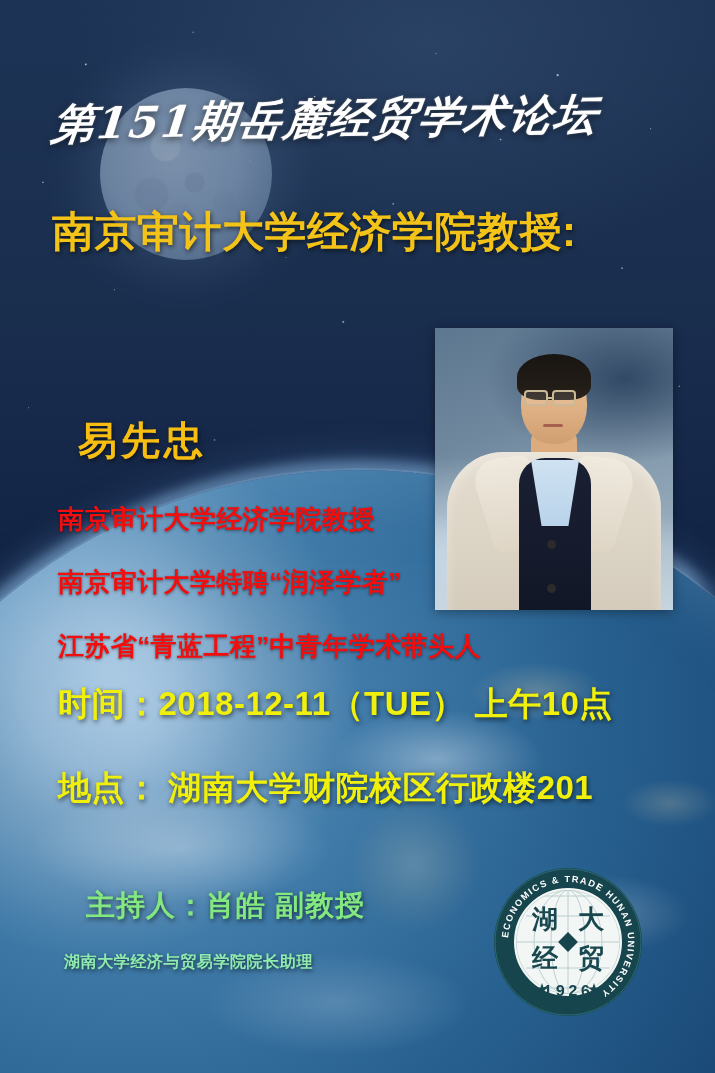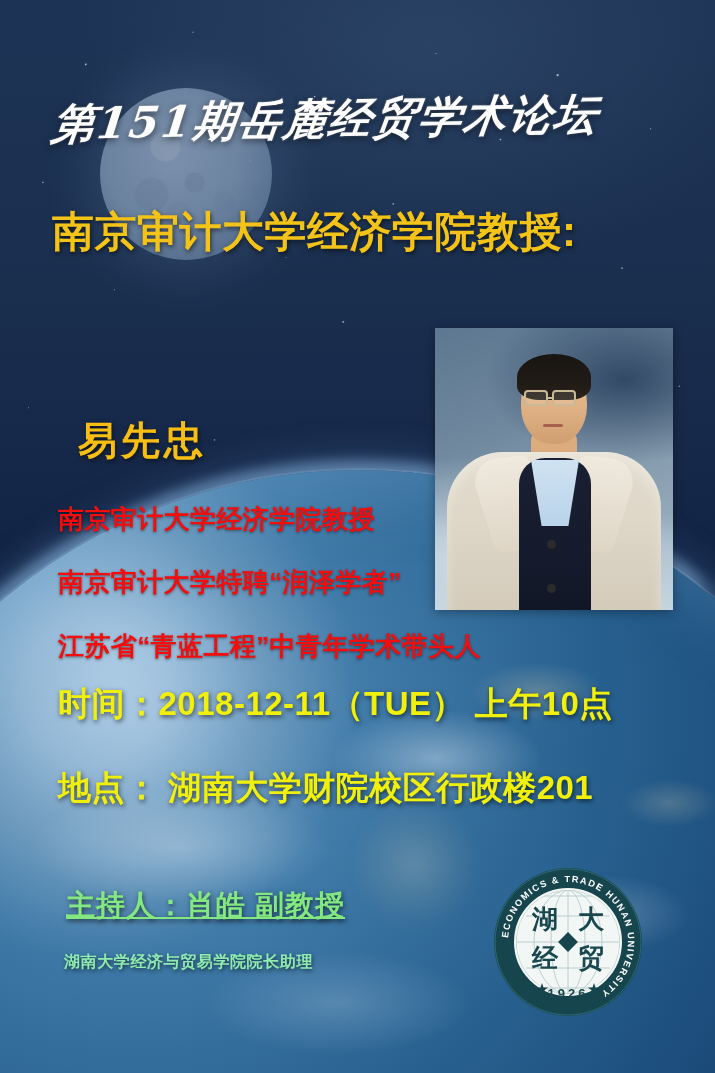--- a/index.html
+++ b/index.html
@@ -253,26 +253,25 @@
     position:absolute; left:58px; top:758px;
     font-size:33px; font-weight:700; letter-spacing:.5px;
     color:#f0f00c;
     white-space:nowrap;
     text-shadow:1px 2px 5px rgba(0,0,0,.62);
     margin-top:8px;
   }
 
   
   .host-line {
-    position:absolute; left:66px; top:886px;
+    position:absolute; left:86px; top:886px;
     font-size:29px; font-weight:700; letter-spacing:1px;
     color:#83e87f;
     white-space:nowrap;
     text-shadow:1px 2px 5px rgba(0,0,0,.6);
-    text-decoration:underline;
   }
   .host-org {
     position:absolute; left:64px; top:952px;
     font-size:16px; font-weight:700; letter-spacing:.6px;
     color:#8fecae;
     white-space:nowrap;
     text-shadow:1px 2px 4px rgba(0,0,0,.6);
   }
 
   
@@ -291,23 +290,23 @@
     padding:34px 30px 40px 30px;
     font-size:26px;
     font-weight:700;
     color:#18474f;
     font-family:"DejaVu Serif","Liberation Serif",serif;
     pointer-events:none;
   }
   .logo-year {
     position:absolute; left:0; right:0; bottom:17px;
     text-align:center;
-    font-size:13px; font-weight:700; letter-spacing:3px;
+    font-size:16px; font-weight:700; letter-spacing:3px;
     color:#18474f;
-    font-family:Liberation Sans, sans-serif;
+    font-family:Liberation Mono, monospace;
   }
 </style>
 </head>
 <body>
 
 <div class="poster">
 
   <div class="sky"></div>
   <div class="stars"></div>
   <div class="moon"></div>

